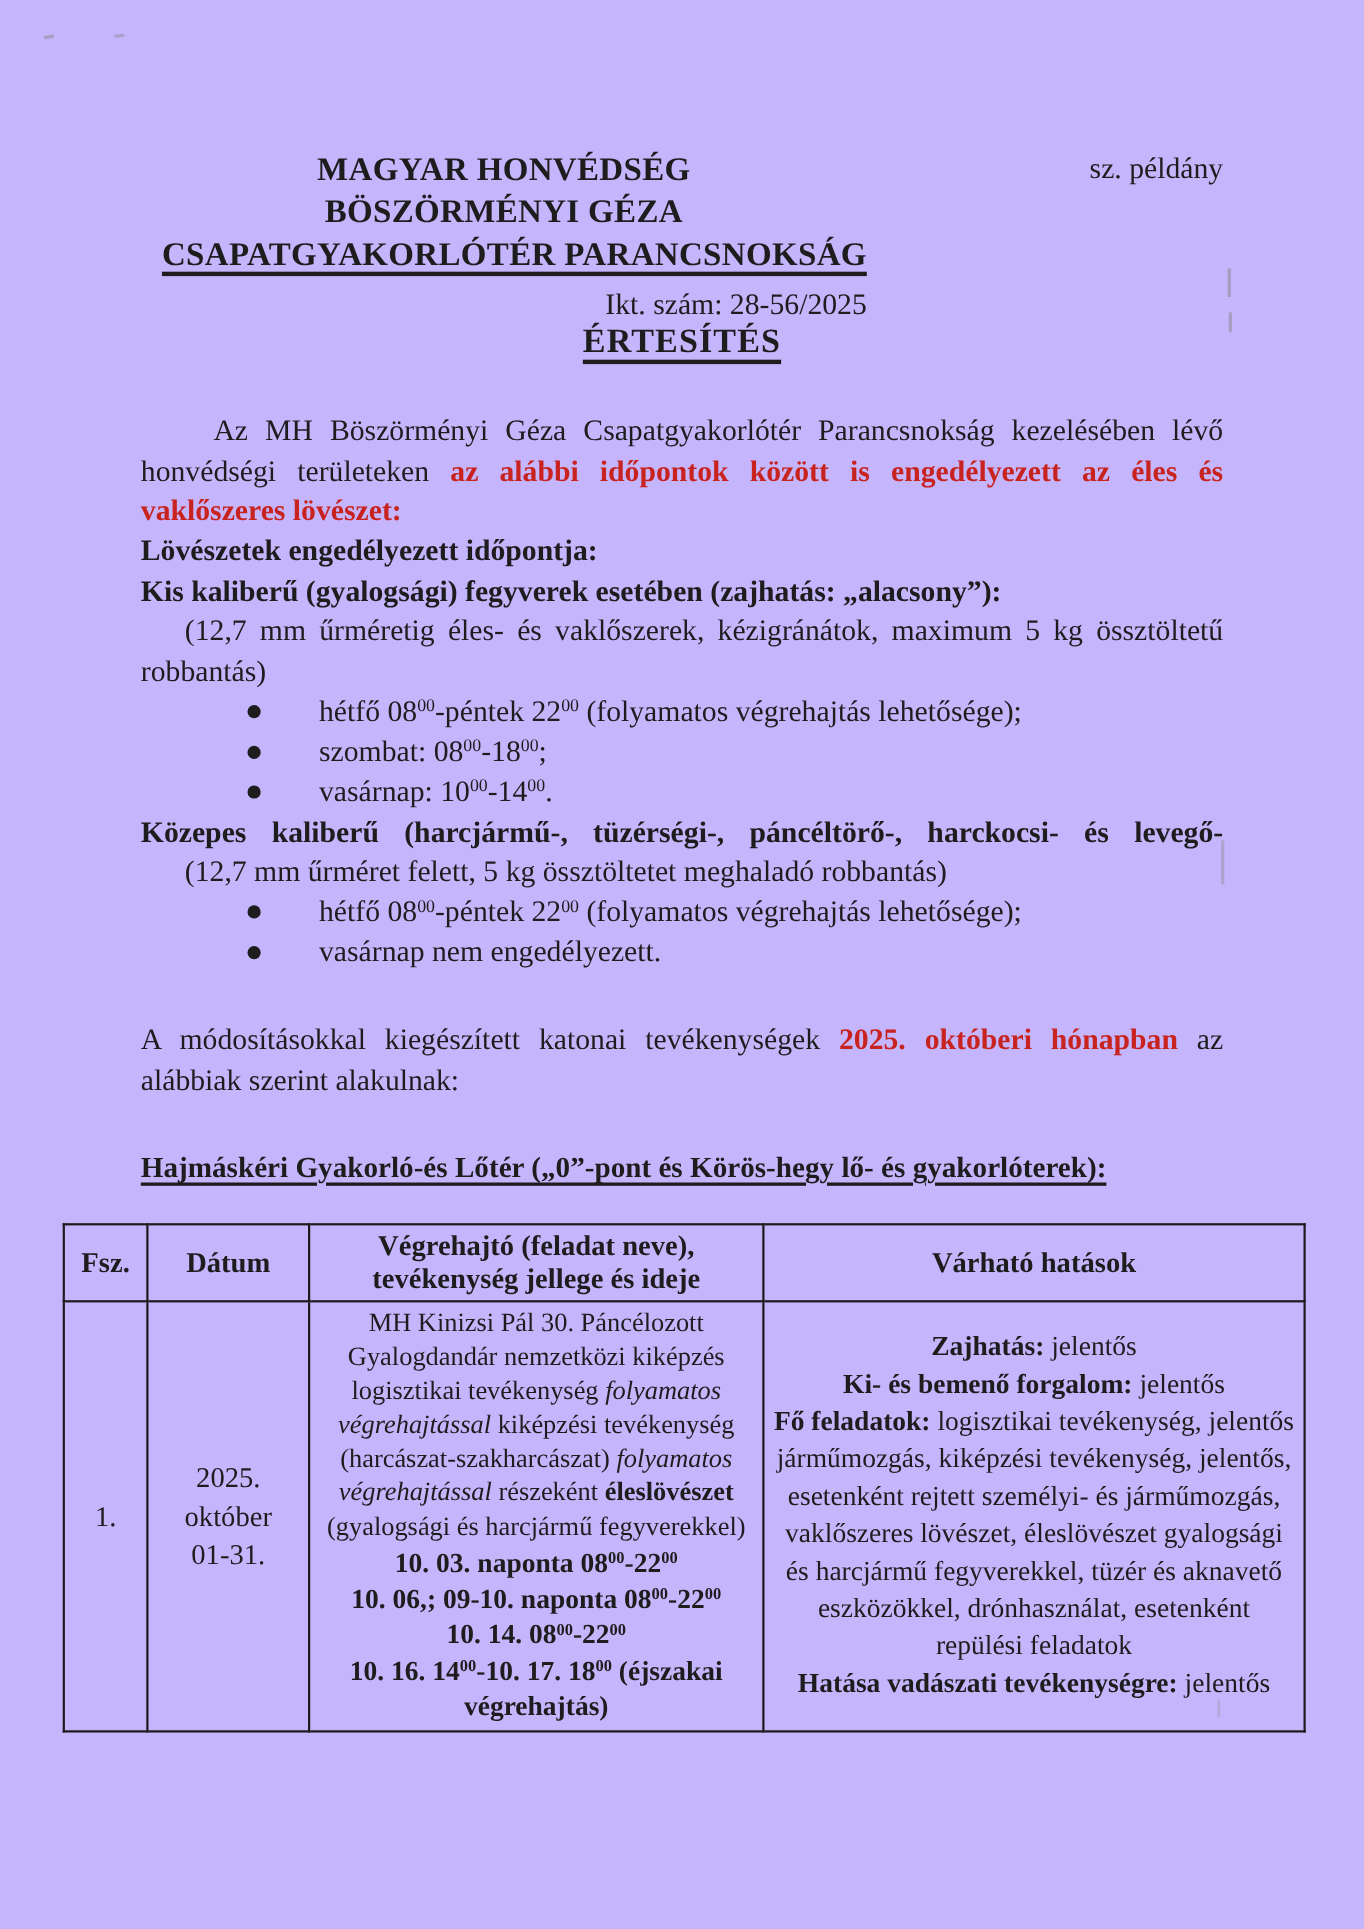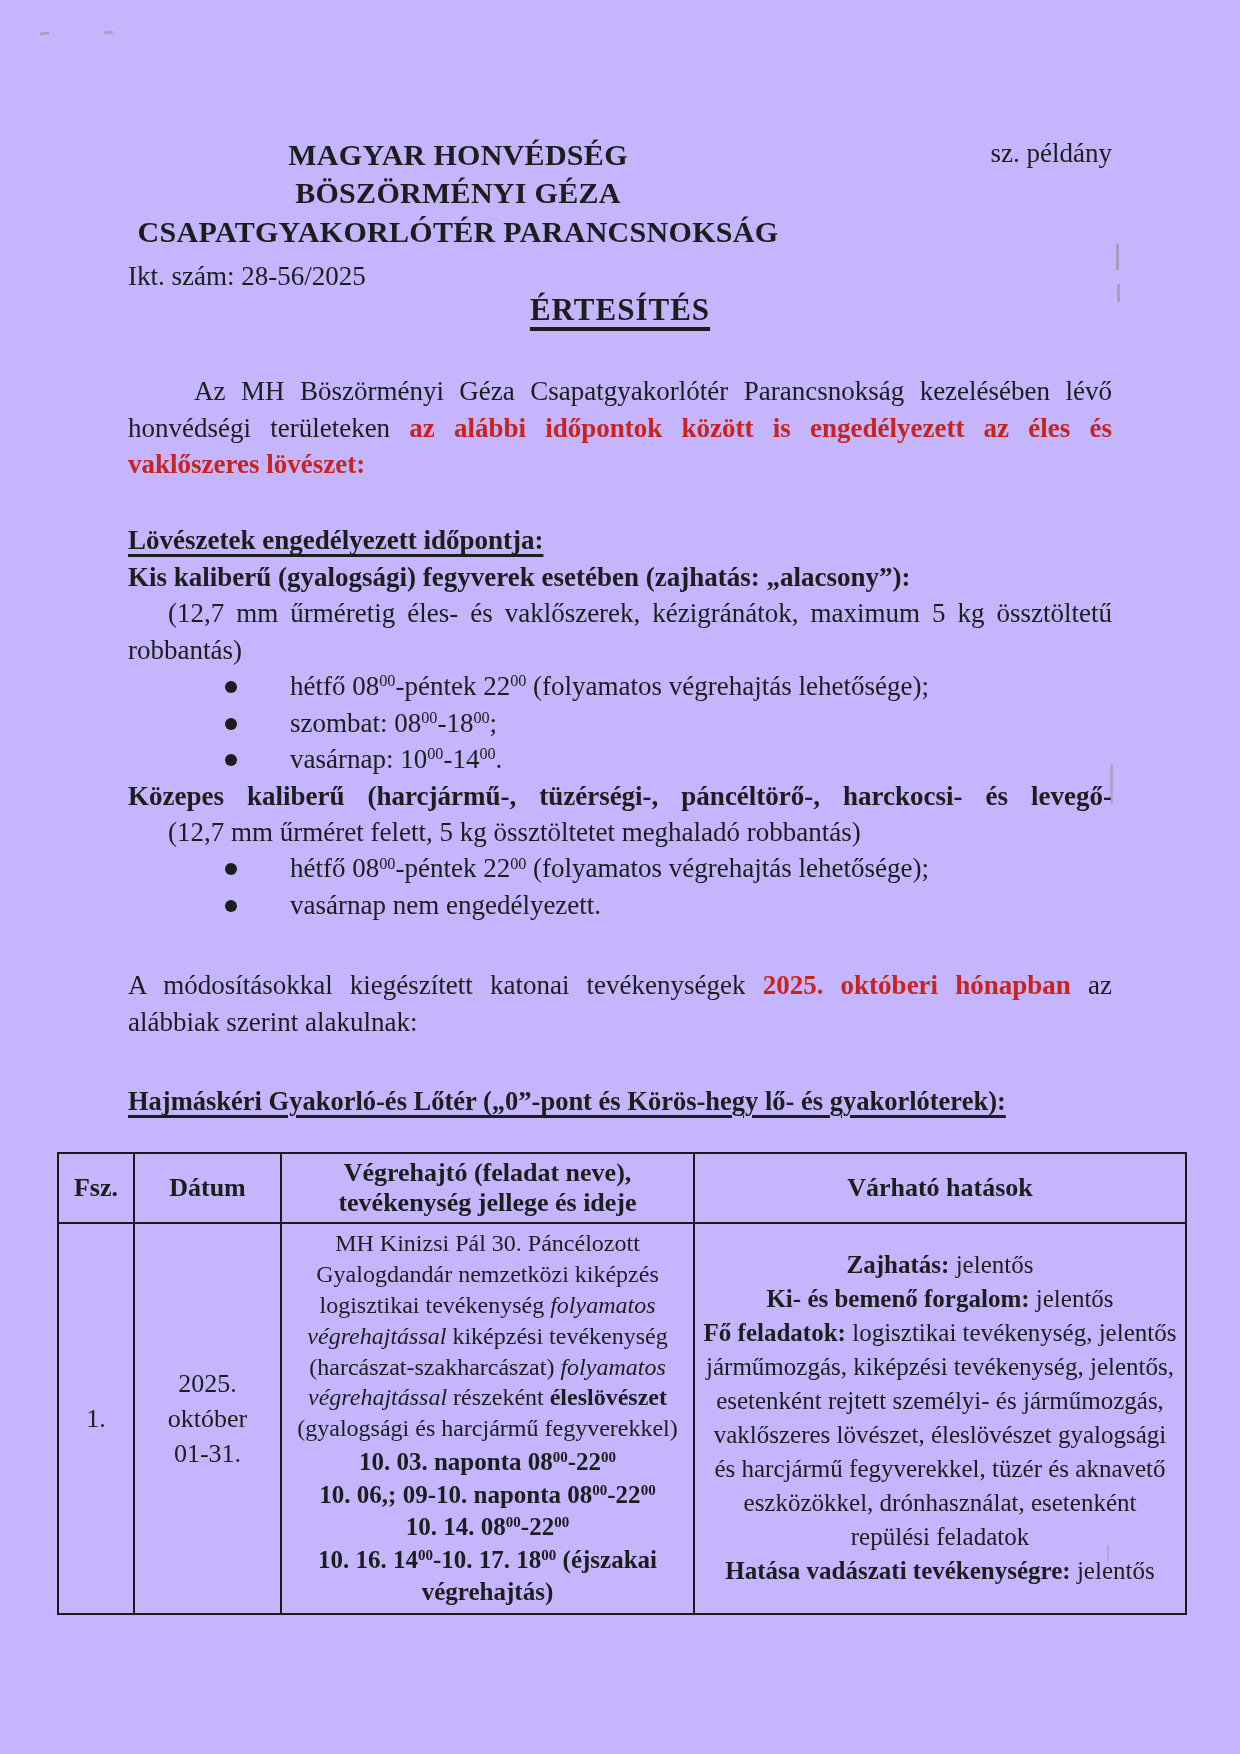--- a/index.html
+++ b/index.html
@@ -14,35 +14,35 @@
   }
   .bold{font-weight:bold;}
   .it{font-style:italic;}
   .red{color:#c8231f;}
   sup{font-size:0.60em;line-height:0;vertical-align:baseline;position:relative;top:-0.55em;}
 
   
   .header-row{display:flex;align-items:flex-start;justify-content:space-between;padding:136px 128px 0 128px;}
   .org-block{width:660px;text-align:center;}
   .org-line{font-weight:bold;font-size:30px;line-height:1.28;letter-spacing:.3px;}
-  .org-line.u{text-decoration-thickness:3.5px;text-underline-offset:6px;}
-  .ref-number{text-align:left;font-size:27px;margin-top:10px;}
+  .org-line.u{text-decoration:underline;text-decoration-thickness:3.5px;text-underline-offset:6px;text-align:right;}
+  .ref-number{text-align:right;font-size:27px;margin-top:10px;}
   .copy-label{font-size:27px;padding-top:2px;}
 
   .doc-title{
     text-align:center;font-weight:bold;font-size:31px;letter-spacing:1px;
   }
   .doc-title span{text-decoration:underline;text-decoration-thickness:3.5px;text-underline-offset:7px;}
 
   .body-col{padding:0 128px;font-size:27px;line-height:1.35;}
 
   .intro{margin:45px 0 0;text-align:justify;text-indent:66px;}
 
-  .sec-heading{margin-top:40px;font-weight:bold;width:fit-content;
-    text-decoration:underline;text-decoration-thickness:3px;text-underline-offset:5px;}
+  .sec-heading{font-weight:bold;width:fit-content;
+    text-decoration-thickness:3px;text-underline-offset:5px;}
   .sub-heading{font-weight:bold;}
   .jl{text-align:justify;text-align-last:justify;}
   .note{text-align:justify;text-indent:40px;margin:0;}
 
   .bullet-row{display:flex;align-items:flex-start;}
   .dot{flex:0 0 auto;width:12px;height:12px;border-radius:50%;background:#1d1d1d;margin:13px 0 0 97px;}
   .bullet-text{margin-left:53px;}
 
   .mods{margin:44px 0 0;text-align:justify;}
 

